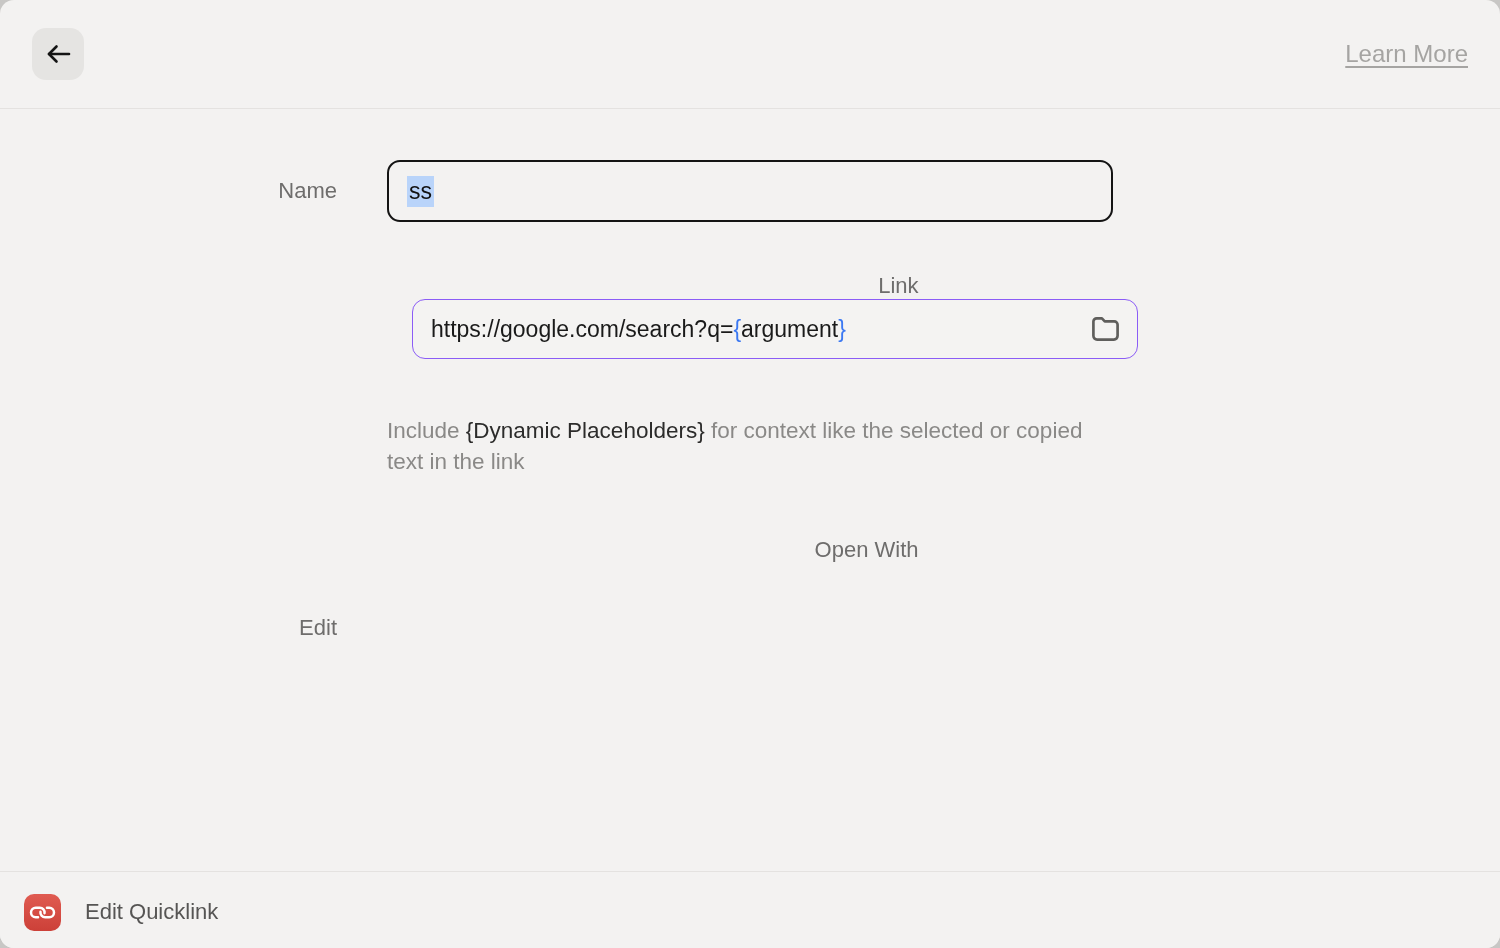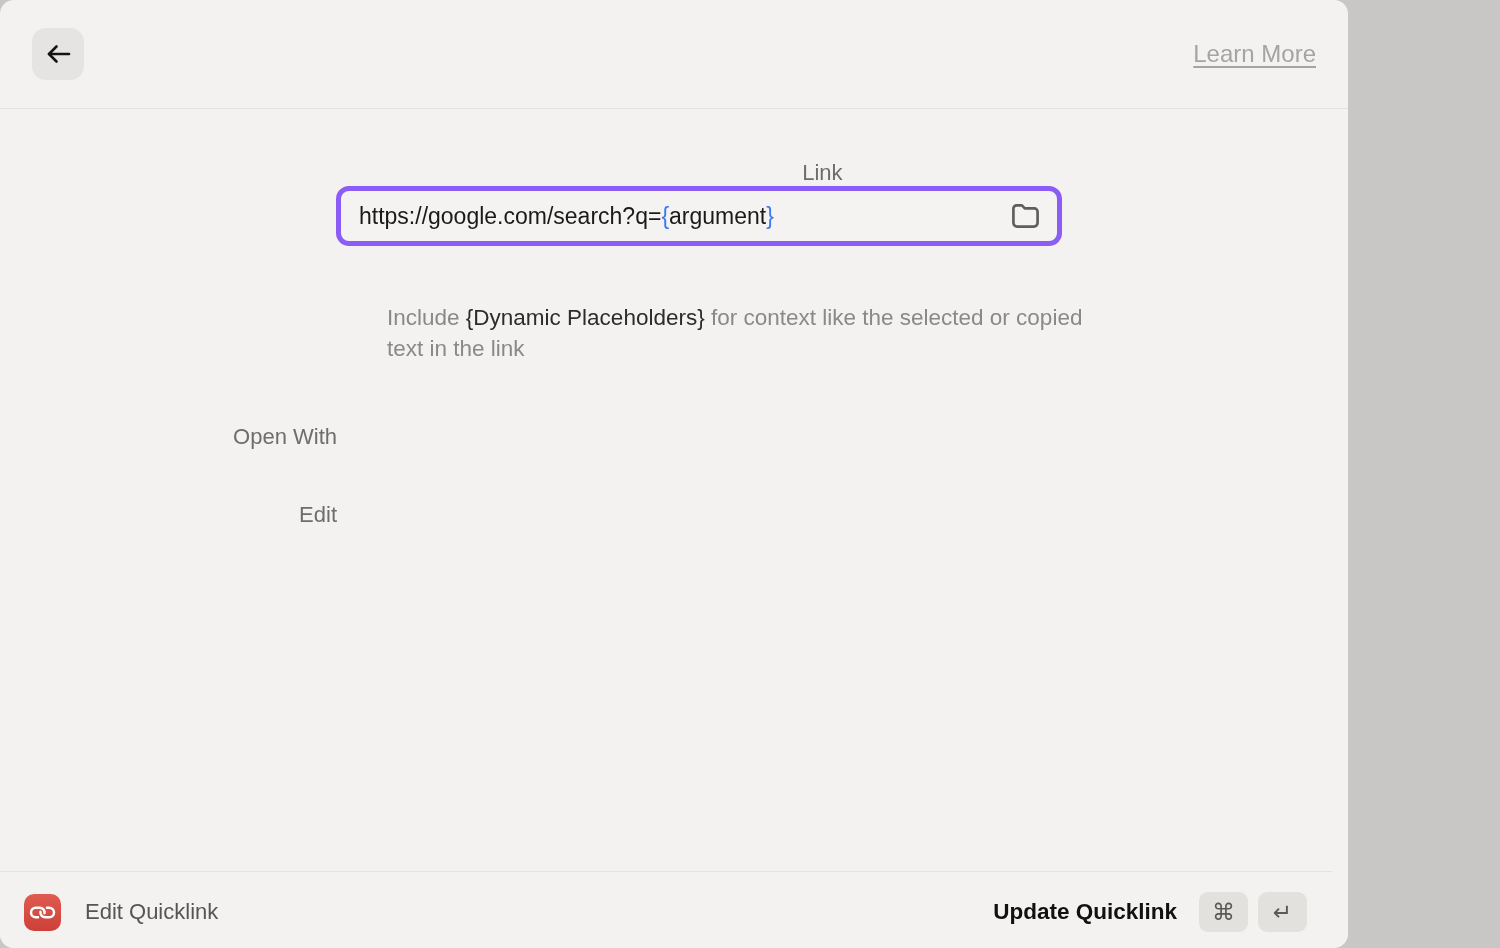--- a/index.html
+++ b/index.html
@@ -4,21 +4,21 @@
 <style>
   html,body { margin:0; padding:0; }
   body {
     width:1500px; height:948px;
     background:#c8c7c5;
     font-family:"Liberation Sans", sans-serif;
     -webkit-font-smoothing:antialiased;
   }
   .window {
     position:relative;
-    width:1348px; height:948px;
+    width:1500px; height:948px;
     box-sizing:border-box;
     background:#f3f2f1;
     border-radius:14px;
     overflow:hidden;
   }
 
   
   .header {
     height:109px;
     box-sizing:border-box;
@@ -52,39 +52,39 @@
     flex-shrink:0;
     text-align:right;
     font-size:22px;
     color:#6e6d6c;
   }
   .field-col { margin-left:50px; width:726px; box-sizing:border-box; }
 
   .row-name   { margin-bottom:51px; }
   .row-link   { margin-bottom:29px;flex-direction:column; }
   .row-hint   { margin-bottom:60px; align-items:flex-start; }
-  .row-open   { margin-bottom:52px; }
+  .row-open   { margin-bottom:52px;flex-direction:column; }
 
   .input-focused {
     height:62px;
     border:2px solid #141414;
     border-radius:13px;
     display:flex; align-items:center;
     padding:0 18px;
     box-sizing:border-box;
     font-size:23px;
     color:#111;
     background:transparent;
     cursor:text;
   }
   .selection { background:#b9d4fa; padding:2px 2px; }
 
   .input-plain {
     height:60px;
-    border:5px solid #8b5cf6;
+    border:1px solid #8b5cf6;
     border-radius:13px;
     display:flex; align-items:center;
     padding:0 16px 0 18px;
     box-sizing:border-box;
     font-size:23px;
     color:#1a1a1a;
     background:#f4f3f2;
     cursor:text;
   }
   .brace { color:#3b78f2; }
@@ -116,21 +116,21 @@
     color:#141414;
     background:#f4f3f2;
     cursor:pointer;
   }
   .app-icon { width:34px; height:34px; flex-shrink:0; }
   .chevron { margin-left:auto; display:flex; }
 
   
   .footer {
     position:absolute;
-    left:0; right:16px; bottom:0;
+    left:0; right:0; bottom:0;
     height:77px;
     box-sizing:border-box;
     border-top:1px solid #e4e2e0;
     background:#f3f2f1;
     display:flex; align-items:center;
     padding:4px 25px 0 24px;
   }
   .ql-icon {
     width:37px; height:37px;
     border-radius:10px;
@@ -164,20 +164,28 @@
           <path d="M24 12 H4" stroke="#141414" stroke-width="2.6" stroke-linecap="round"></path>
           <path d="M11.5 4.5 L4 12 L11.5 19.5" stroke="#141414" stroke-width="2.6" stroke-linecap="round" stroke-linejoin="round"></path>
         </svg>
       </span>
     </button>
     <a class="learn-more">Learn More</a>
   </div>
 
   <div class="form">
 
+    <div class="form-row row-name">
+      <div class="form-label">Name</div>
+      <div class="field-col">
+        <div class="input-focused">
+          <span class="selection">ss</span>
+        </div>
+      </div>
+    </div>
 
     <div class="form-row row-link">
       <div class="form-label">Link</div>
       <div class="field-col">
         <div class="input-plain">
           <span><span>https://google.com/search?q=</span><span class="brace">{</span><span>argument</span><span class="brace">}</span></span>
           <button class="folder-btn">
             <span style="display:flex;">
               <svg width="31" height="28" viewBox="0 0 24 22" fill="none">
                 <path d="M2.5 5.2 a2.6 2.6 0 0 1 2.6-2.6 h4.1 l2.2 2.4 h7.5 a2.6 2.6 0 0 1 2.6 2.6 v8.8 a2.9 2.9 0 0 1-2.9 2.9 H5.4 a2.9 2.9 0 0 1-2.9-2.9 z" stroke="#5f5e5c" stroke-width="2.1" stroke-linejoin="round"></path>
@@ -207,20 +215,15 @@
 
   <div class="footer">
     <span class="ql-icon">
       <svg width="23" height="23" viewBox="0 0 24 24" fill="none" style="transform:rotate(45deg);">
         <path d="M10 13a5 5 0 0 0 7.54.54l3-3a5 5 0 0 0-7.07-7.07l-1.72 1.71" stroke="#ffffff" stroke-width="2.6" stroke-linecap="round" stroke-linejoin="round"></path>
         <path d="M14 11a5 5 0 0 0-7.54-.54l-3 3a5 5 0 0 0 7.07 7.07l1.71-1.71" stroke="#ffffff" stroke-width="2.6" stroke-linecap="round" stroke-linejoin="round"></path>
       </svg>
     </span>
     <span class="footer-title">Edit Quicklink</span>
 
-    <div class="footer-right">
-      <span class="primary-label">Update Quicklink</span>
-      <span class="key">⌘</span>
-      <span class="key">↵</span>
-    </div>
   </div>
 
 </div>
 
 </body></html>

